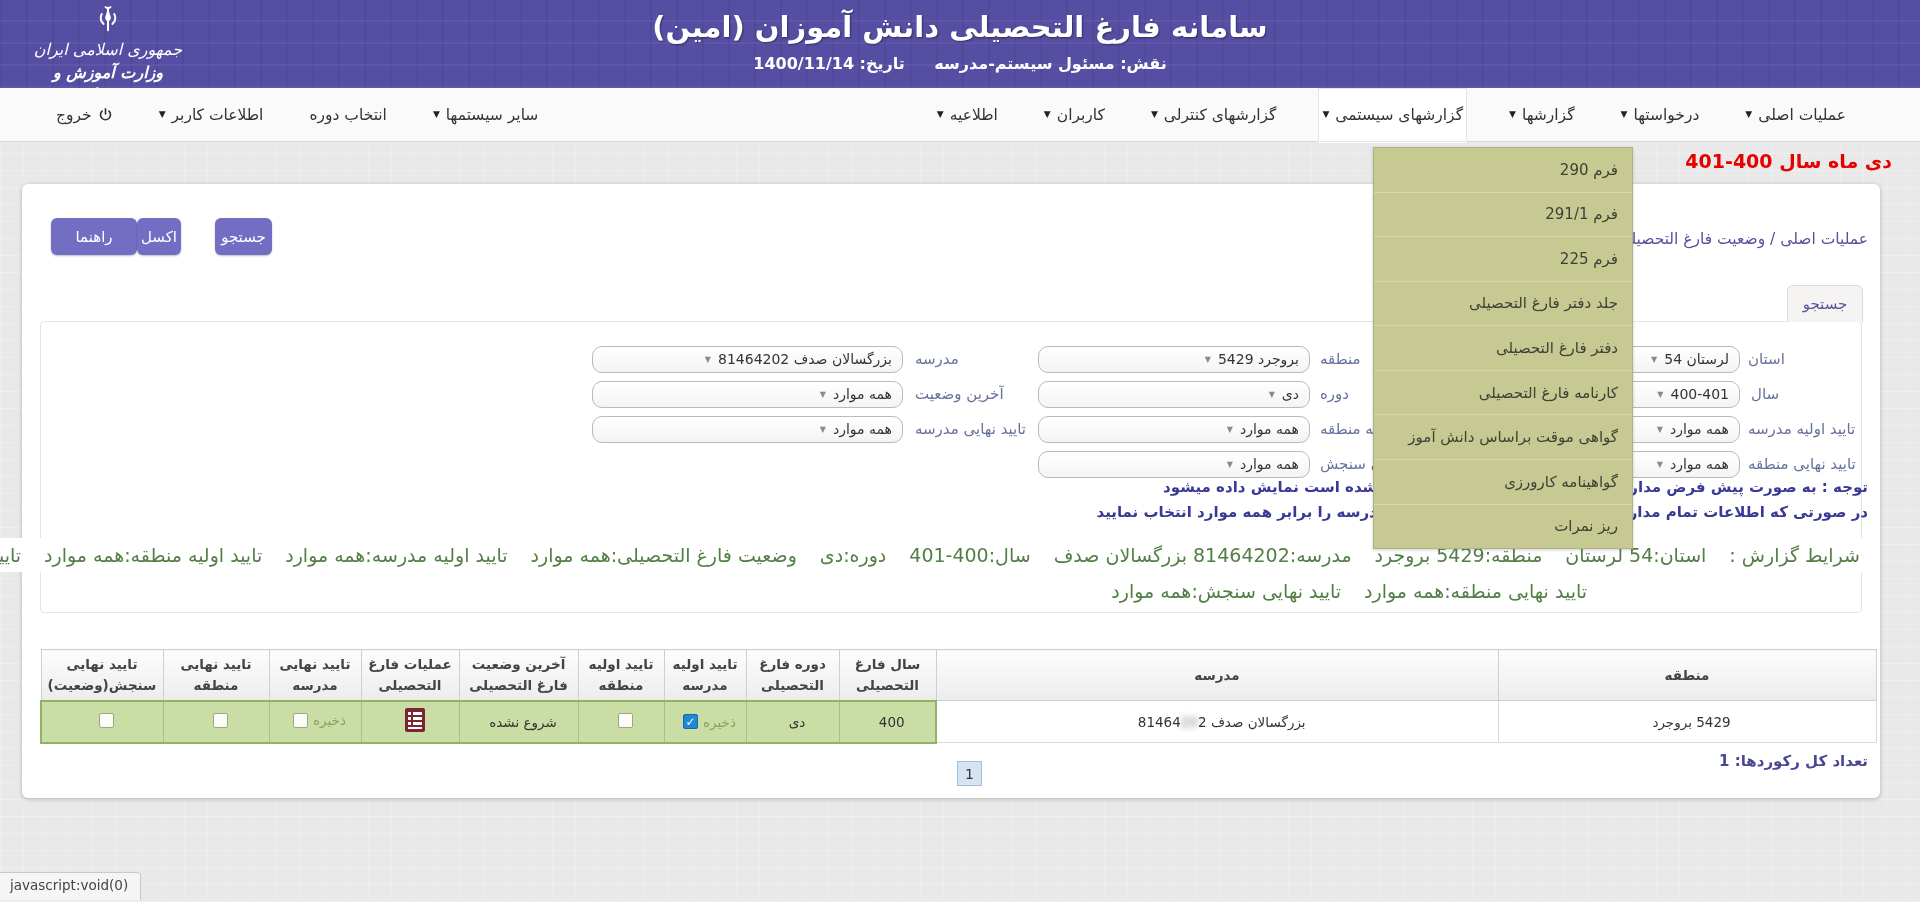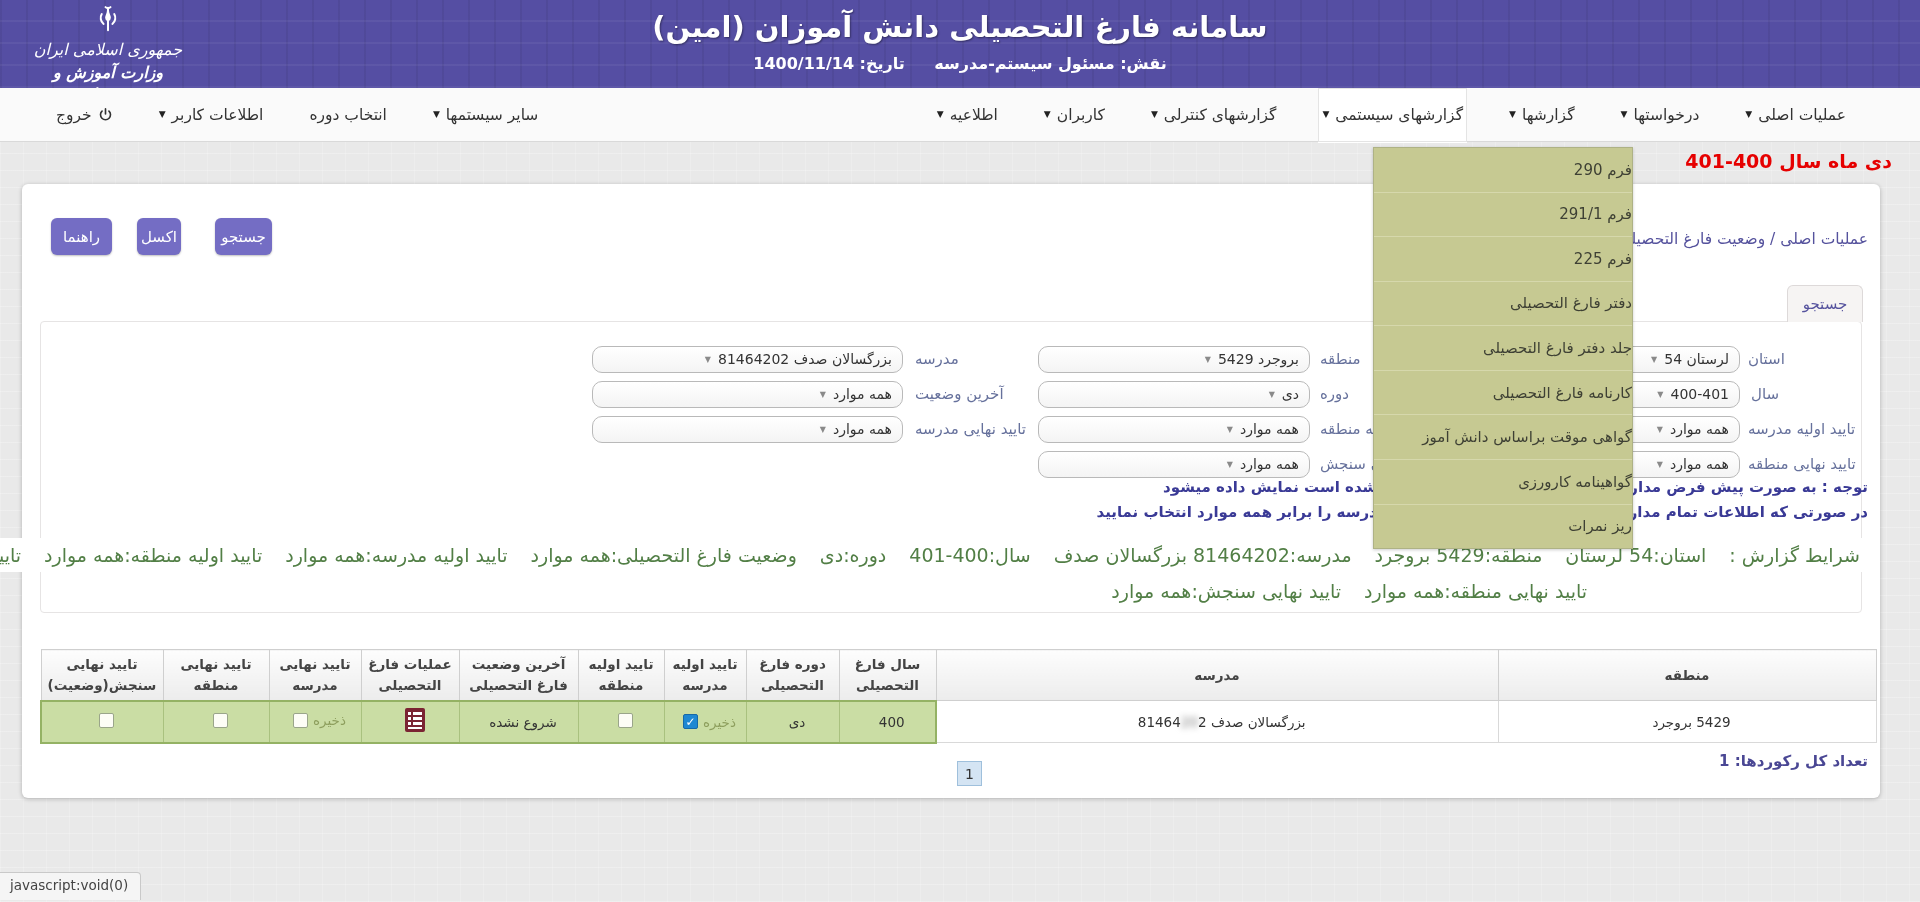--- a/index.html
+++ b/index.html
@@ -50,21 +50,21 @@
     position:absolute; left:22px; top:184px; width:1858px; height:614px;
     background:#fff; border-radius:6px; box-shadow:0 1px 4px rgba(0,0,0,.25);
   }
   .crumb { position:absolute; top:230px; right:52px; font-size:15.5px; color:#55529d; white-space:nowrap; }
 
   .btn {
     position:absolute; top:218px; height:37px; border:none; border-radius:6px;
     background:#746dc4; color:#fff; font-size:15px; font-family:inherit; cursor:pointer;
     box-shadow:0 1px 2px rgba(0,0,0,.25);
   }
-  .btn-help   { left:51px;  width:61px; }
+  .btn-help   { left:51px;  width:86px; }
   .btn-excel  { left:137px; width:44px; }
   .btn-search { left:215px; width:57px; }
 
   .tab {
     position:absolute; top:285px; left:1787px; width:76px; height:37px;
     background:#f6f4f3; border:1px solid #ddd9d9; border-bottom:none;
     border-radius:6px 6px 0 0; color:#55529d; font-size:15px;
     display:flex; align-items:center; justify-content:center; z-index:2;
   }
   .sbox {
@@ -89,21 +89,21 @@
   .tagrow { position:absolute; display:flex; gap:7px; }
   .tag { background:#ffffff; color:#527f46; font-size:19px; padding:6px 8px;
     border-radius:3px; white-space:nowrap; }
 
   
   .menu {
     position:absolute; left:1373px; top:147px; width:260px; height:402px;
     background:#c6c992; border:1px solid #aeb285; z-index:10;
     display:flex; flex-direction:column; box-shadow:0 1px 3px rgba(0,0,0,.2);
   }
-  .menu-item { flex:1; display:flex; align-items:center; 
+  .menu-item { flex:1; display:flex; align-items:center; padding-right:14px;
     font-size:15px; color:#3e4034; border-bottom:1px solid #d6d8ac; cursor:pointer; }
   .menu-item:last-child { border-bottom:none; }
 
   
   table { border-collapse:collapse; table-layout:fixed; }
   .tbl { position:absolute; left:40px; top:649px; width:1835px; }
   th, td { border:1px solid #d9d9d9; font-size:13.5px; text-align:center; vertical-align:middle;padding-left:9px; }
   th { background:linear-gradient(#fdfdfd,#ececec); color:#444; font-weight:bold;
        height:51px; padding:2px 6px; line-height:1.55; border-color:#cfcfcf; }
   td { height:42px; color:#333; background:#fff; }
@@ -356,21 +356,21 @@
   </tbody>
 </table>
 
 <div class="pagebox">1</div>
 <div class="records">تعداد کل رکوردها: 1</div>
 
 <div class="menu">
   <div class="menu-item">فرم 290</div>
   <div class="menu-item">فرم 291/1</div>
   <div class="menu-item">فرم 225</div>
+  <div class="menu-item">جلد دفتر فارغ التحصیلی</div>
   <div class="menu-item">دفتر فارغ التحصیلی</div>
-  <div class="menu-item">جلد دفتر فارغ التحصیلی</div>
   <div class="menu-item">کارنامه فارغ التحصیلی</div>
   <div class="menu-item">گواهی موقت براساس دانش آموز</div>
   <div class="menu-item">گواهینامه کارورزی</div>
   <div class="menu-item">ریز نمرات</div>
 </div>
 
 <div class="status">javascript:void(0)</div>
 
 </body></html>

